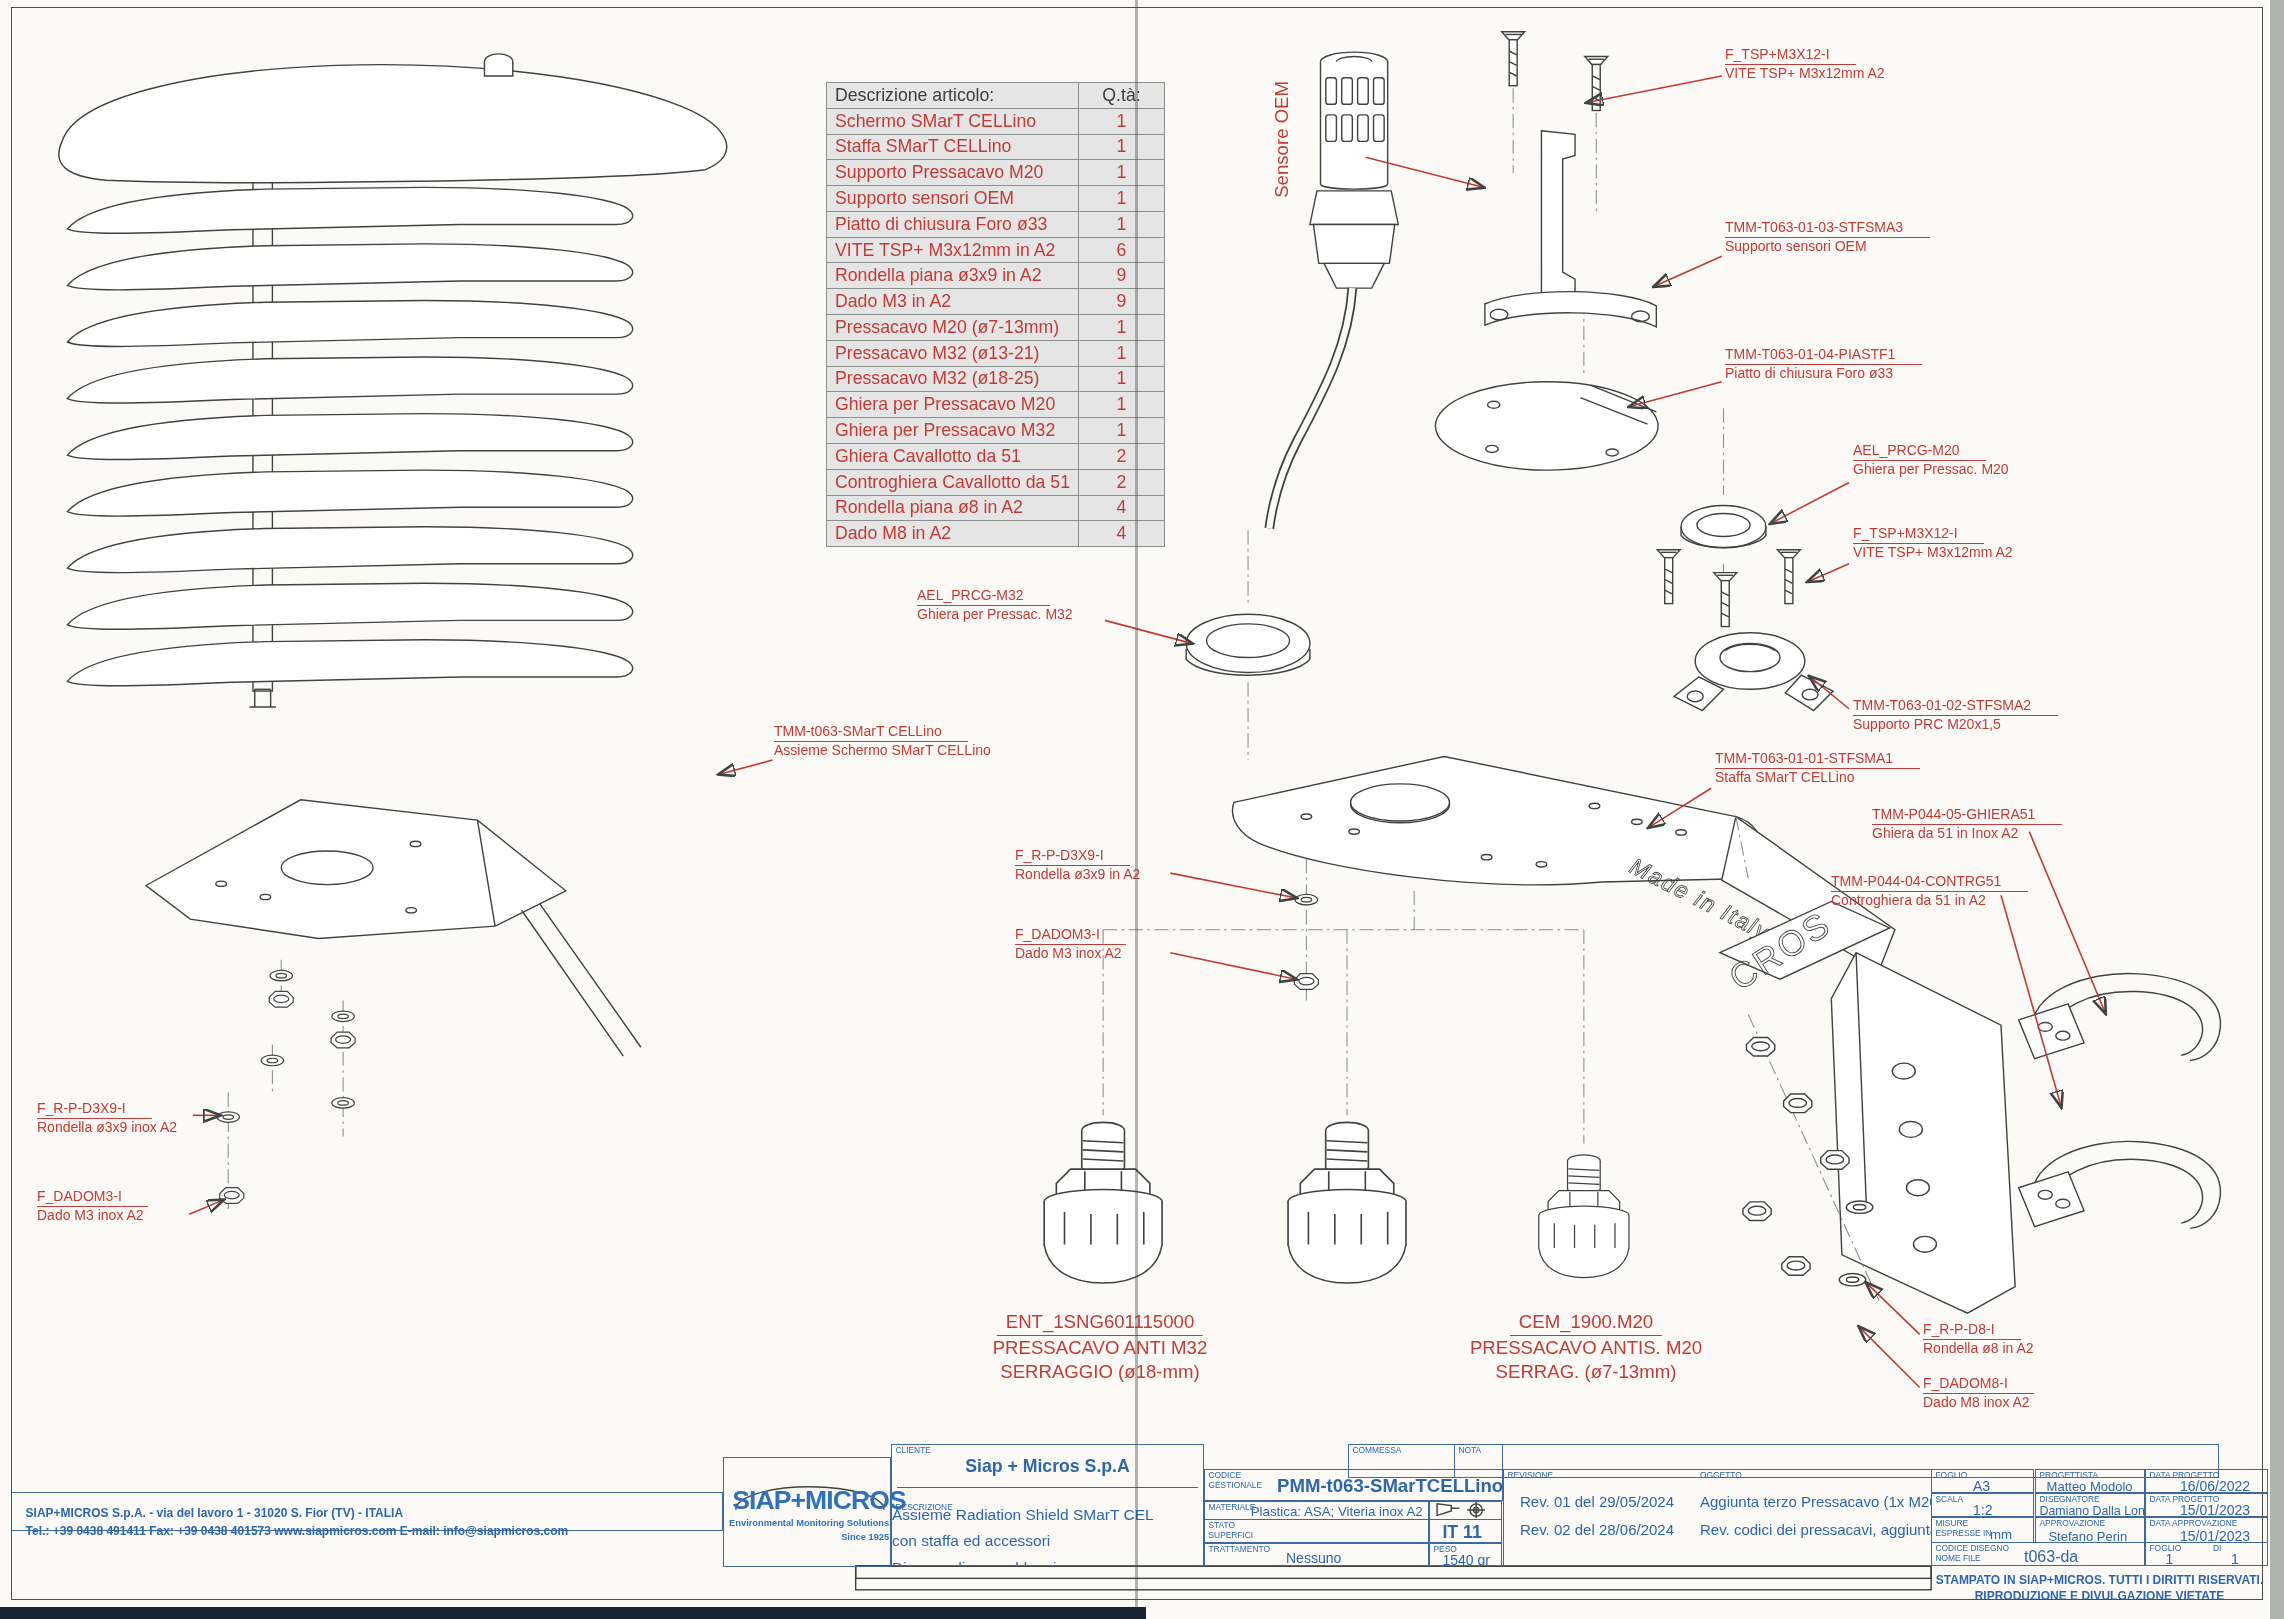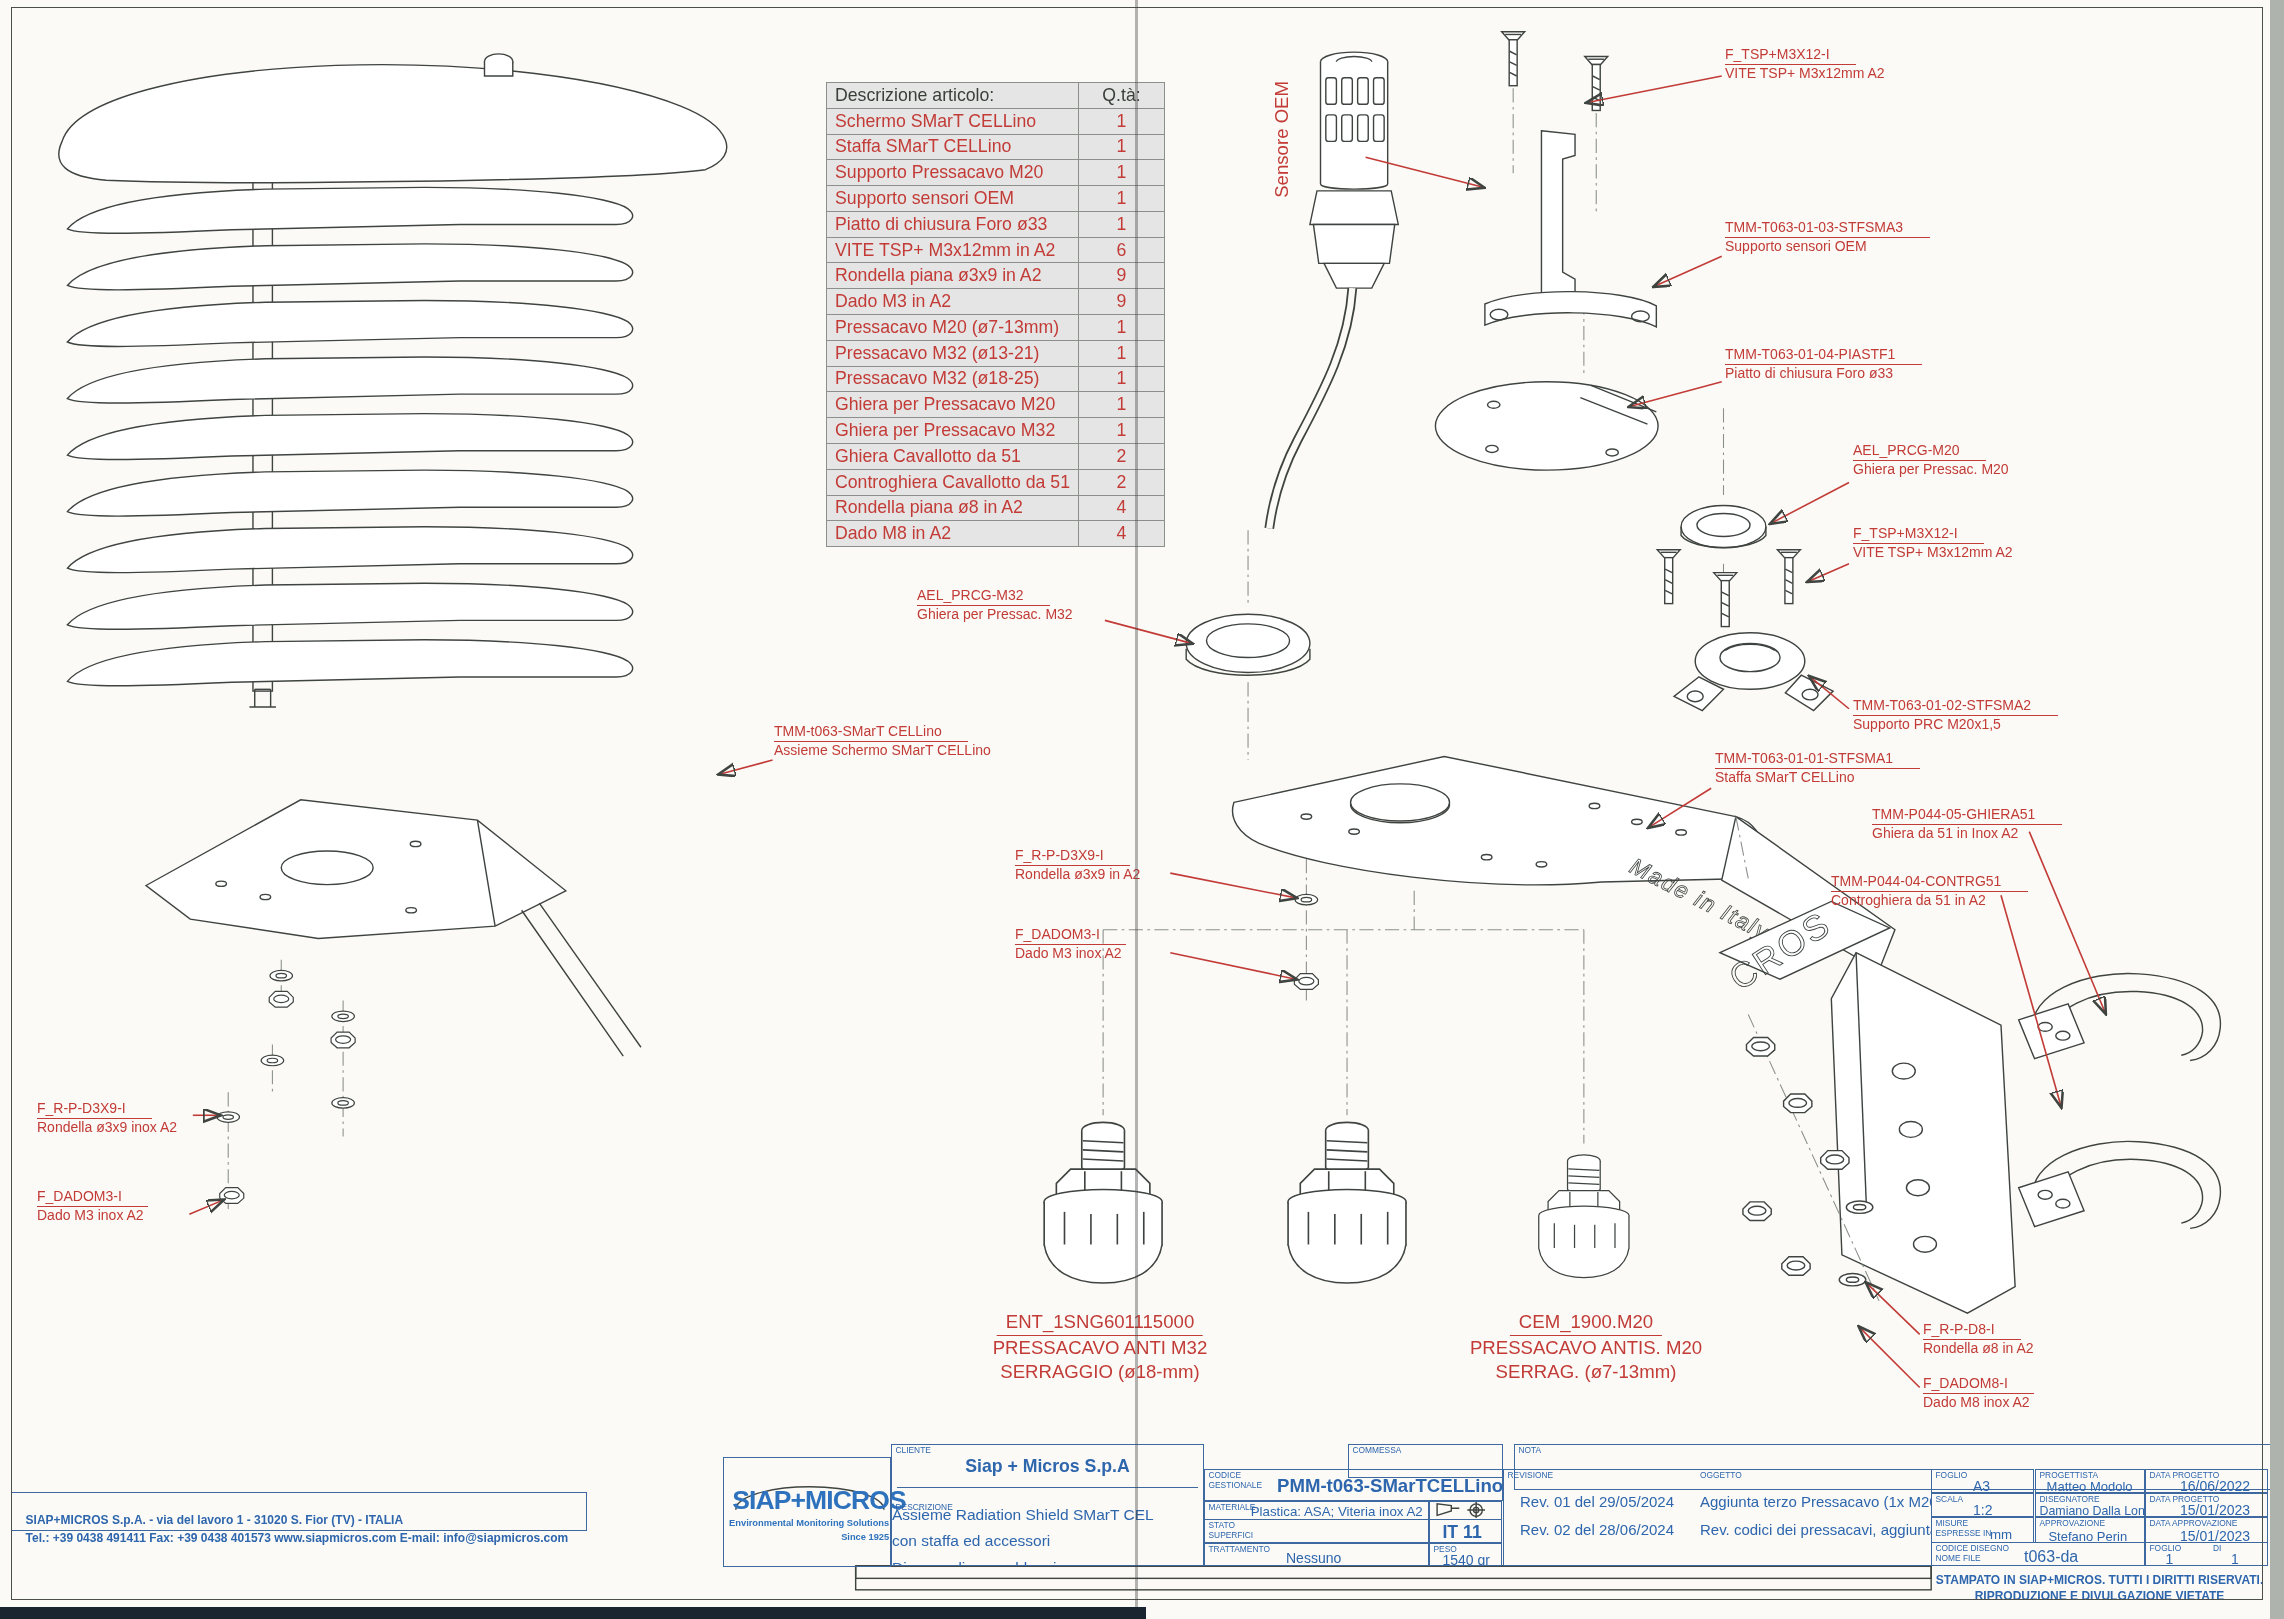--- a/index.html
+++ b/index.html
@@ -42,23 +42,23 @@
              border-bottom:1.8px solid #3e68a0;padding-bottom:10px}
   .descr-line{font-size:15.5px;line-height:26.5px;white-space:nowrap}
   .descr-first{margin-top:14px}
 
   .logo{position:absolute;left:727px;top:1460px;width:164px;height:104px;color:#2e72bd}
   .logo .nm{position:absolute;left:5.3px;top:25px;font-size:26.5px;font-weight:bold;letter-spacing:-0.9px;white-space:nowrap}
   .logo .tag{position:absolute;right:1.8px;top:58px;font-size:9.3px;font-weight:bold;white-space:nowrap}
   .logo .since{position:absolute;right:1.8px;top:72px;font-size:9.3px;font-weight:bold}
   .logo svg{position:absolute;left:0;top:0}
 
-  .footbox{position:absolute;left:10.6px;top:1492px;width:576px;height:39px;border:1.8px solid #3e68a0;
+  .footbox{position:absolute;left:10.6px;top:1492px;width:712px;height:39px;border:1.8px solid #3e68a0;
            color:#2e66ad;font-weight:bold;font-size:12px;line-height:1.5;
-           padding:18px 0 0 14px;box-sizing:border-box;white-space:nowrap}
+           padding:11px 0 0 14px;box-sizing:border-box;white-space:nowrap}
   .stamp{position:absolute;left:1931px;top:1572px;width:337px;text-align:center;color:#2e66ad;
          font-weight:bold;font-size:12px;line-height:1.35}
 
   .fold{position:absolute;left:1135px;top:0;width:2.7px;height:1607px;background:rgba(70,70,70,.40)}
   .edge-r{position:absolute;left:2270px;top:0;width:14px;height:1619px;background:#aeb3ae}
   .edge-b{position:absolute;left:0;top:1607px;width:1146px;height:12.4px;background:#1a2330}
 </style>
 </head>
 <body>
 
@@ -481,21 +481,21 @@
       <i class="lbl" style="top:1.8px">DESCRIZIONE</i>
       <div class="descr-line descr-first">Assieme Radiation Shield SMarT CEL</div>
       <div class="descr-line">con staffa ed accessori</div>
       <div class="descr-line">Disegno di assemblaggio</div>
     </div>
   </div>
 
   <div class="tb" style="left:1348px;top:1444px;width:155px;height:34px">
     <i class="lbl">COMMESSA</i>
   </div>
-  <div class="tb" style="left:1514px;top:1444px;width:765px;height:46px">
+  <div class="tb" style="left:1454px;top:1444px;width:765px;height:34px">
     <i class="lbl">NOTA</i>
   </div>
 
   <div class="tb" style="left:1204px;top:1469px;width:299px;height:32px">
     <i class="lbl">CODICE
 GESTIONALE</i>
     <span class="val" style="left:72px;top:5.3px;font-size:18.6px;font-weight:bold">PMM-t063-SMarTCELLino</span>
   </div>
   <div class="tb" style="left:1204px;top:1501px;width:225px;height:18.6px">
     <i class="lbl">MATERIALE</i>

